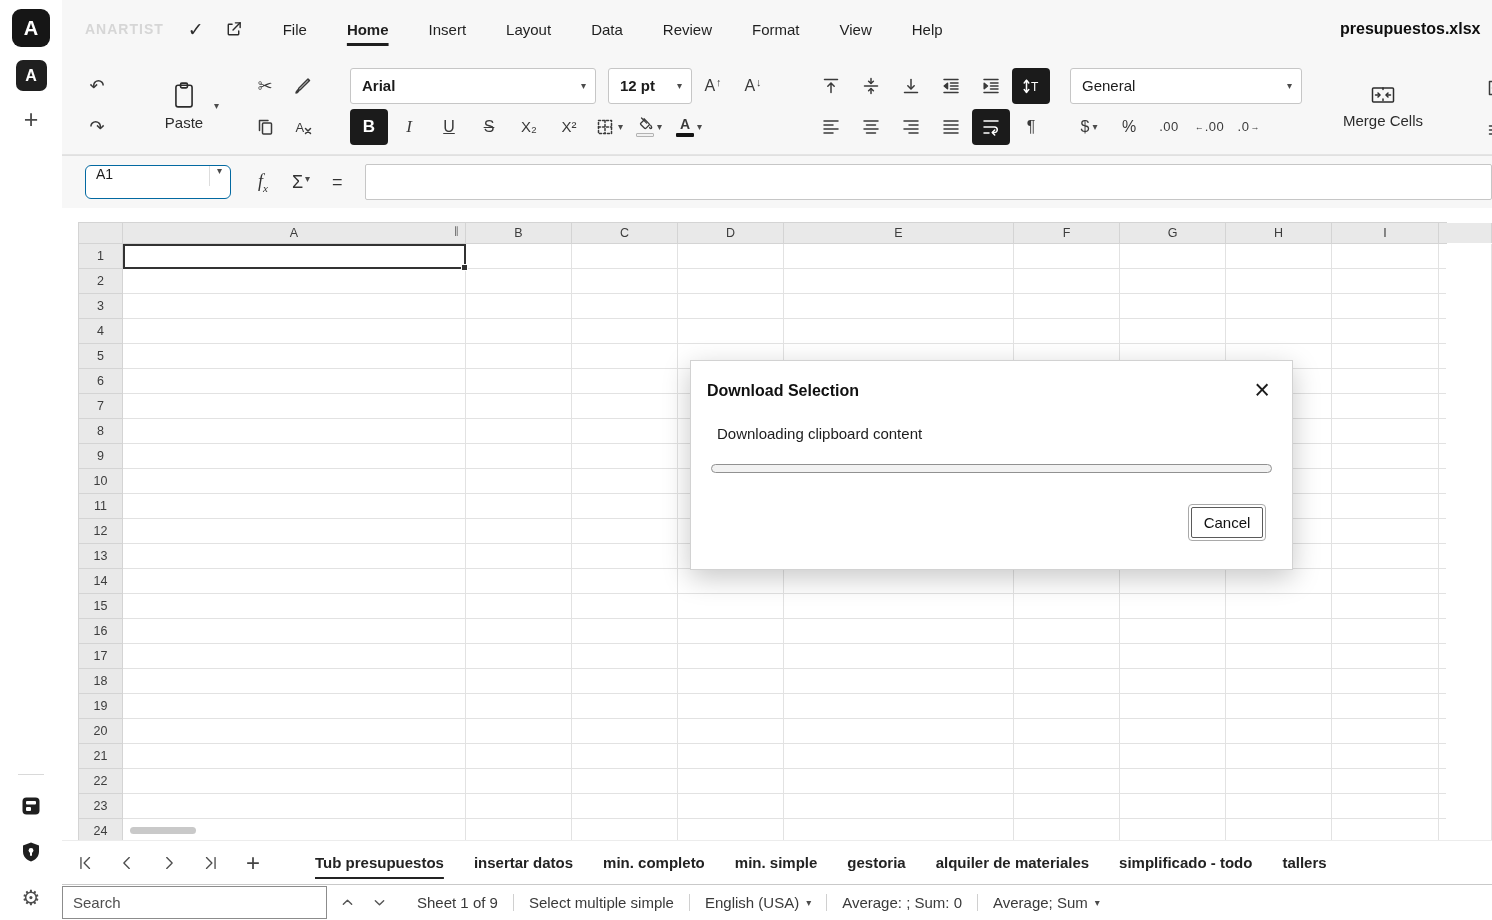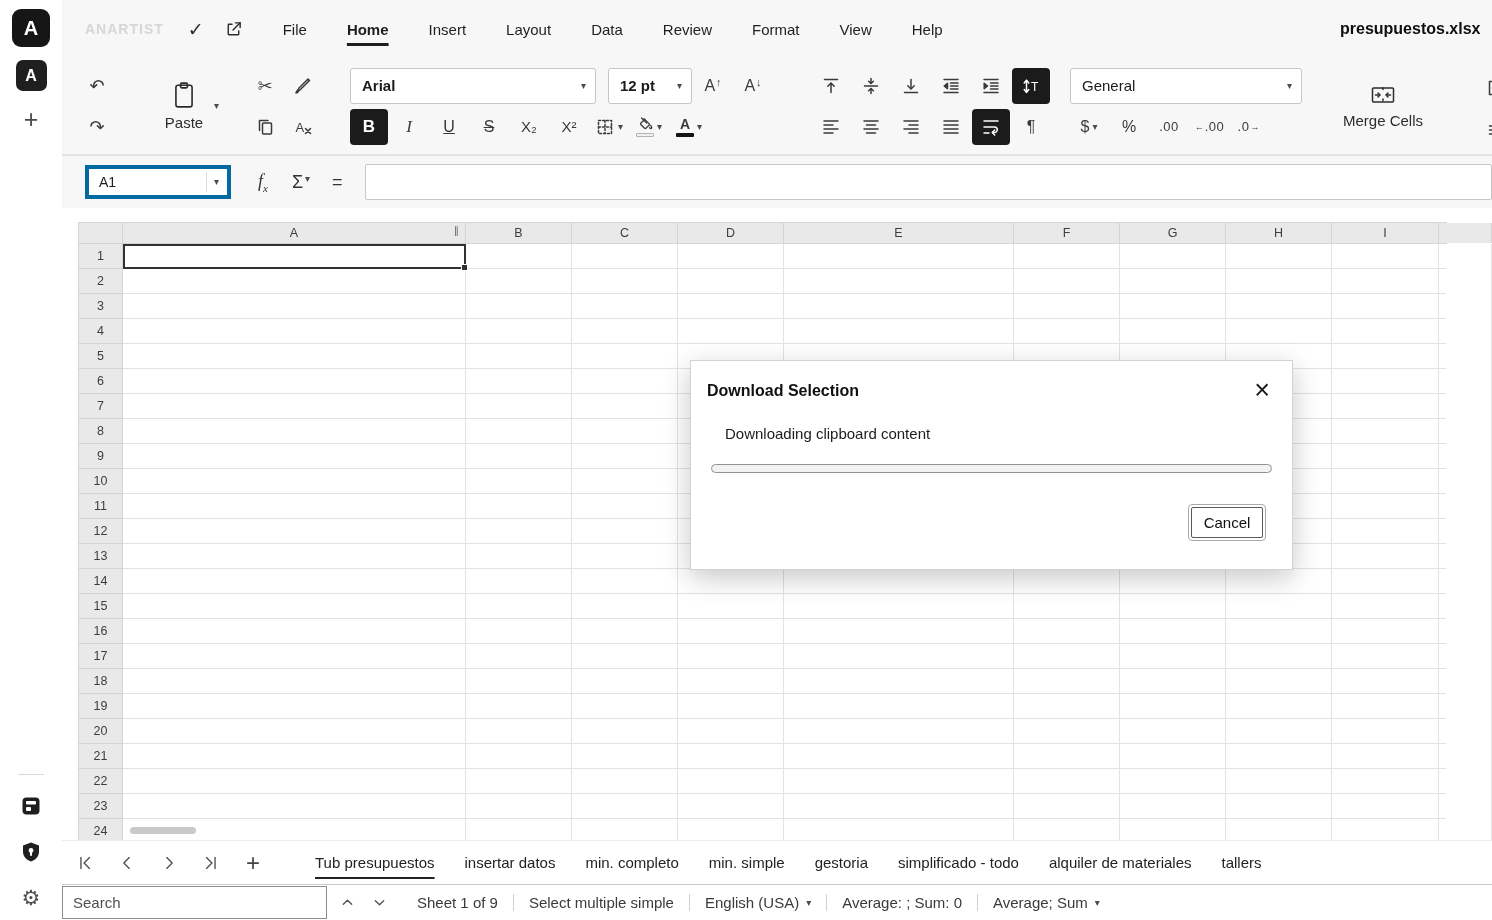--- a/index.html
+++ b/index.html
@@ -61,21 +61,21 @@
   .merge-btn{width:106px;height:80px;display:flex;flex-direction:column;align-items:center;justify-content:center;gap:6px;font-size:15px;color:#2c2c2c;margin-left:28px;border-radius:4px;}
   .c2{margin-left:28px;}
   .c3{margin-left:40px;}
   .c4{margin-left:20px;}
   .clip-btn{position:absolute;width:40px;}
   .clip-top{left:1414px;top:12px;}
   .clip-bottom{left:1414px;top:54px;}
 
   
   .formula-bar{height:53px;flex:none;background:#f7f7f7;display:flex;align-items:center;padding-left:23px;border-top:1px solid #e0e0e0;}
-  .cellref{width:146px;height:34px;background:#fff;border:4px solid #0369a1;border-radius:0;display:flex;align-items:center;padding:0 8px 0 10px;font-size:14px;color:#1d1d1d;}
+  .cellref{width:146px;height:34px;background:#fff;border:1px solid #0369a1;border-radius:6px;display:flex;padding:0 8px 0 10px;font-size:14px;color:#1d1d1d;}
   .cellref .divider{width:1px;height:20px;background:#ddd;margin-left:auto;margin-right:7px;}
   .fx{font-family:"Liberation Serif","DejaVu Serif",serif;font-style:italic;font-size:18px;color:#333;margin-left:27px;}
   .fx sub{font-size:11px;}
   .sigma{font-size:18px;color:#333;margin-left:24px;display:flex;align-items:flex-start;gap:2px;}
   .sigma .caret{margin-top:2px;}
   .eq{font-size:18px;color:#333;margin-left:22px;}
   .formula-input{flex:1;height:36px;margin-left:22px;background:#fff;border:1px solid #c6c6c6;border-radius:2px;padding:0 8px;font-size:14px;outline:none;font-family:inherit;}
 
   
   .grid-area{flex:1;position:relative;background:#fff;padding:14px 0 0 16px;overflow:hidden;}
@@ -90,39 +90,39 @@
   .cells{position:relative;flex:none;width:1323px;background-image:repeating-linear-gradient(to bottom,transparent 0 24px,#e2e2e2 24px 25px);}
   .vline{position:absolute;top:0;width:1px;background:#e2e2e2;z-index:1;}
   .selection{position:absolute;left:0;top:0;border:2px solid #323232;z-index:2;}
   .fill-handle{position:absolute;right:-4px;bottom:-4px;width:7px;height:7px;background:#323232;border:1px solid #fff;}
   .hscroll-thumb{position:absolute;left:68px;bottom:6px;width:66px;height:7px;border-radius:4px;background:#c9c9c9;z-index:3;}
 
   
   .sheet-bar{height:44px;flex:none;display:flex;align-items:center;background:#fff;padding-left:2px;border-top:1px solid #ececec;}
   .nav-btn{width:42px;height:40px;display:flex;align-items:center;justify-content:center;color:#4d4d4d;}
   .nav-plus{font-size:24px;color:#444;line-height:1;}
-  .sheet-tabs{display:flex;align-items:flex-start;margin-left:26px;}
+  .sheet-tabs{display:flex;align-items:flex-start;margin-left:26px;font-weight:bold;}
   .sheet-tab{padding:0 15px;font-size:15px;color:#232323;height:43px;display:flex;align-items:center;white-space:nowrap;}
   .sheet-tab.active .tab-label{text-decoration:underline;text-decoration-thickness:2px;text-underline-offset:9px;}
 
   
   .status-bar{height:36px;flex:none;background:#fff;border-top:1px solid #c9c9c9;display:flex;align-items:center;font-size:15px;color:#3a3a3a;}
   .search-input{width:265px;height:33px;border:1px solid #8c8c8c;background:#fff;padding:0 10px;font-size:15px;outline:none;font-family:inherit;color:#222;flex:none;}
   .search-input::placeholder{color:#4f4f4f;opacity:1;}
   .st-chevron{width:24px;height:30px;display:flex;align-items:center;justify-content:center;color:#555;margin-left:8px;}
   .st-item{display:flex;align-items:center;gap:7px;white-space:nowrap;}
   .sep{width:1px;height:17px;background:#d0d0d0;margin:0 15px;flex:none;}
   .first-st{margin-left:26px;}
 
   
   .dialog{position:absolute;left:690px;top:360px;width:603px;height:210px;background:#fff;border:1px solid #d2d2d2;box-shadow:0 8px 26px rgba(0,0,0,.22);z-index:10;}
   .dialog-header{display:flex;align-items:center;padding:19px 22px 0 16px;}
   .dialog-title{font-size:16px;font-weight:700;color:#101010;}
   .dialog-close{margin-left:auto;font-size:27px;color:#1b1b1b;line-height:.8;font-weight:300;}
-  .dialog-message{padding:23px 0 0 34px;font-size:15px;color:#1c1c1c;}
+  .dialog-message{padding:23px 0 0 26px;font-size:15px;color:#1c1c1c;}
   .progress-track{margin:22px 20px 0;height:9px;border:1px solid #919191;border-radius:5px;background:#f2f2f2;overflow:hidden;}
   .progress-fill{height:100%;background:#4a4a4a;width:0;}
   .dialog-footer{display:flex;justify-content:flex-end;padding:31px 26px 0 0;}
   .cancel-btn{width:78px;height:37px;background:#fff;border:1px solid #a9a9a9;border-radius:4px;font-size:15px;color:#101010;position:relative;font-family:inherit;}
   .cancel-btn::after{content:"";position:absolute;inset:2px;border:1px solid #5a5a5a;border-radius:2px;pointer-events:none;}
 </style>
 </head>
 <body>
 
 <div class="app">
@@ -559,24 +559,24 @@
           <div class="sheet-tab">
             <span class="tab-label">min. completo</span>
           </div>
           <div class="sheet-tab">
             <span class="tab-label">min. simple</span>
           </div>
           <div class="sheet-tab">
             <span class="tab-label">gestoria</span>
           </div>
           <div class="sheet-tab">
+            <span class="tab-label">alquiler de materiales</span>
+          </div>
+          <div class="sheet-tab">
             <span class="tab-label">simplificado - todo</span>
-          </div>
-          <div class="sheet-tab">
-            <span class="tab-label">alquiler de materiales</span>
           </div>
           <div class="sheet-tab">
             <span class="tab-label">tallers</span>
           </div>
         </div>
     </div>
 
     <div class="status-bar">
       <input class="search-input" type="text" placeholder="Search" style="">
       <span class="st-chevron">

